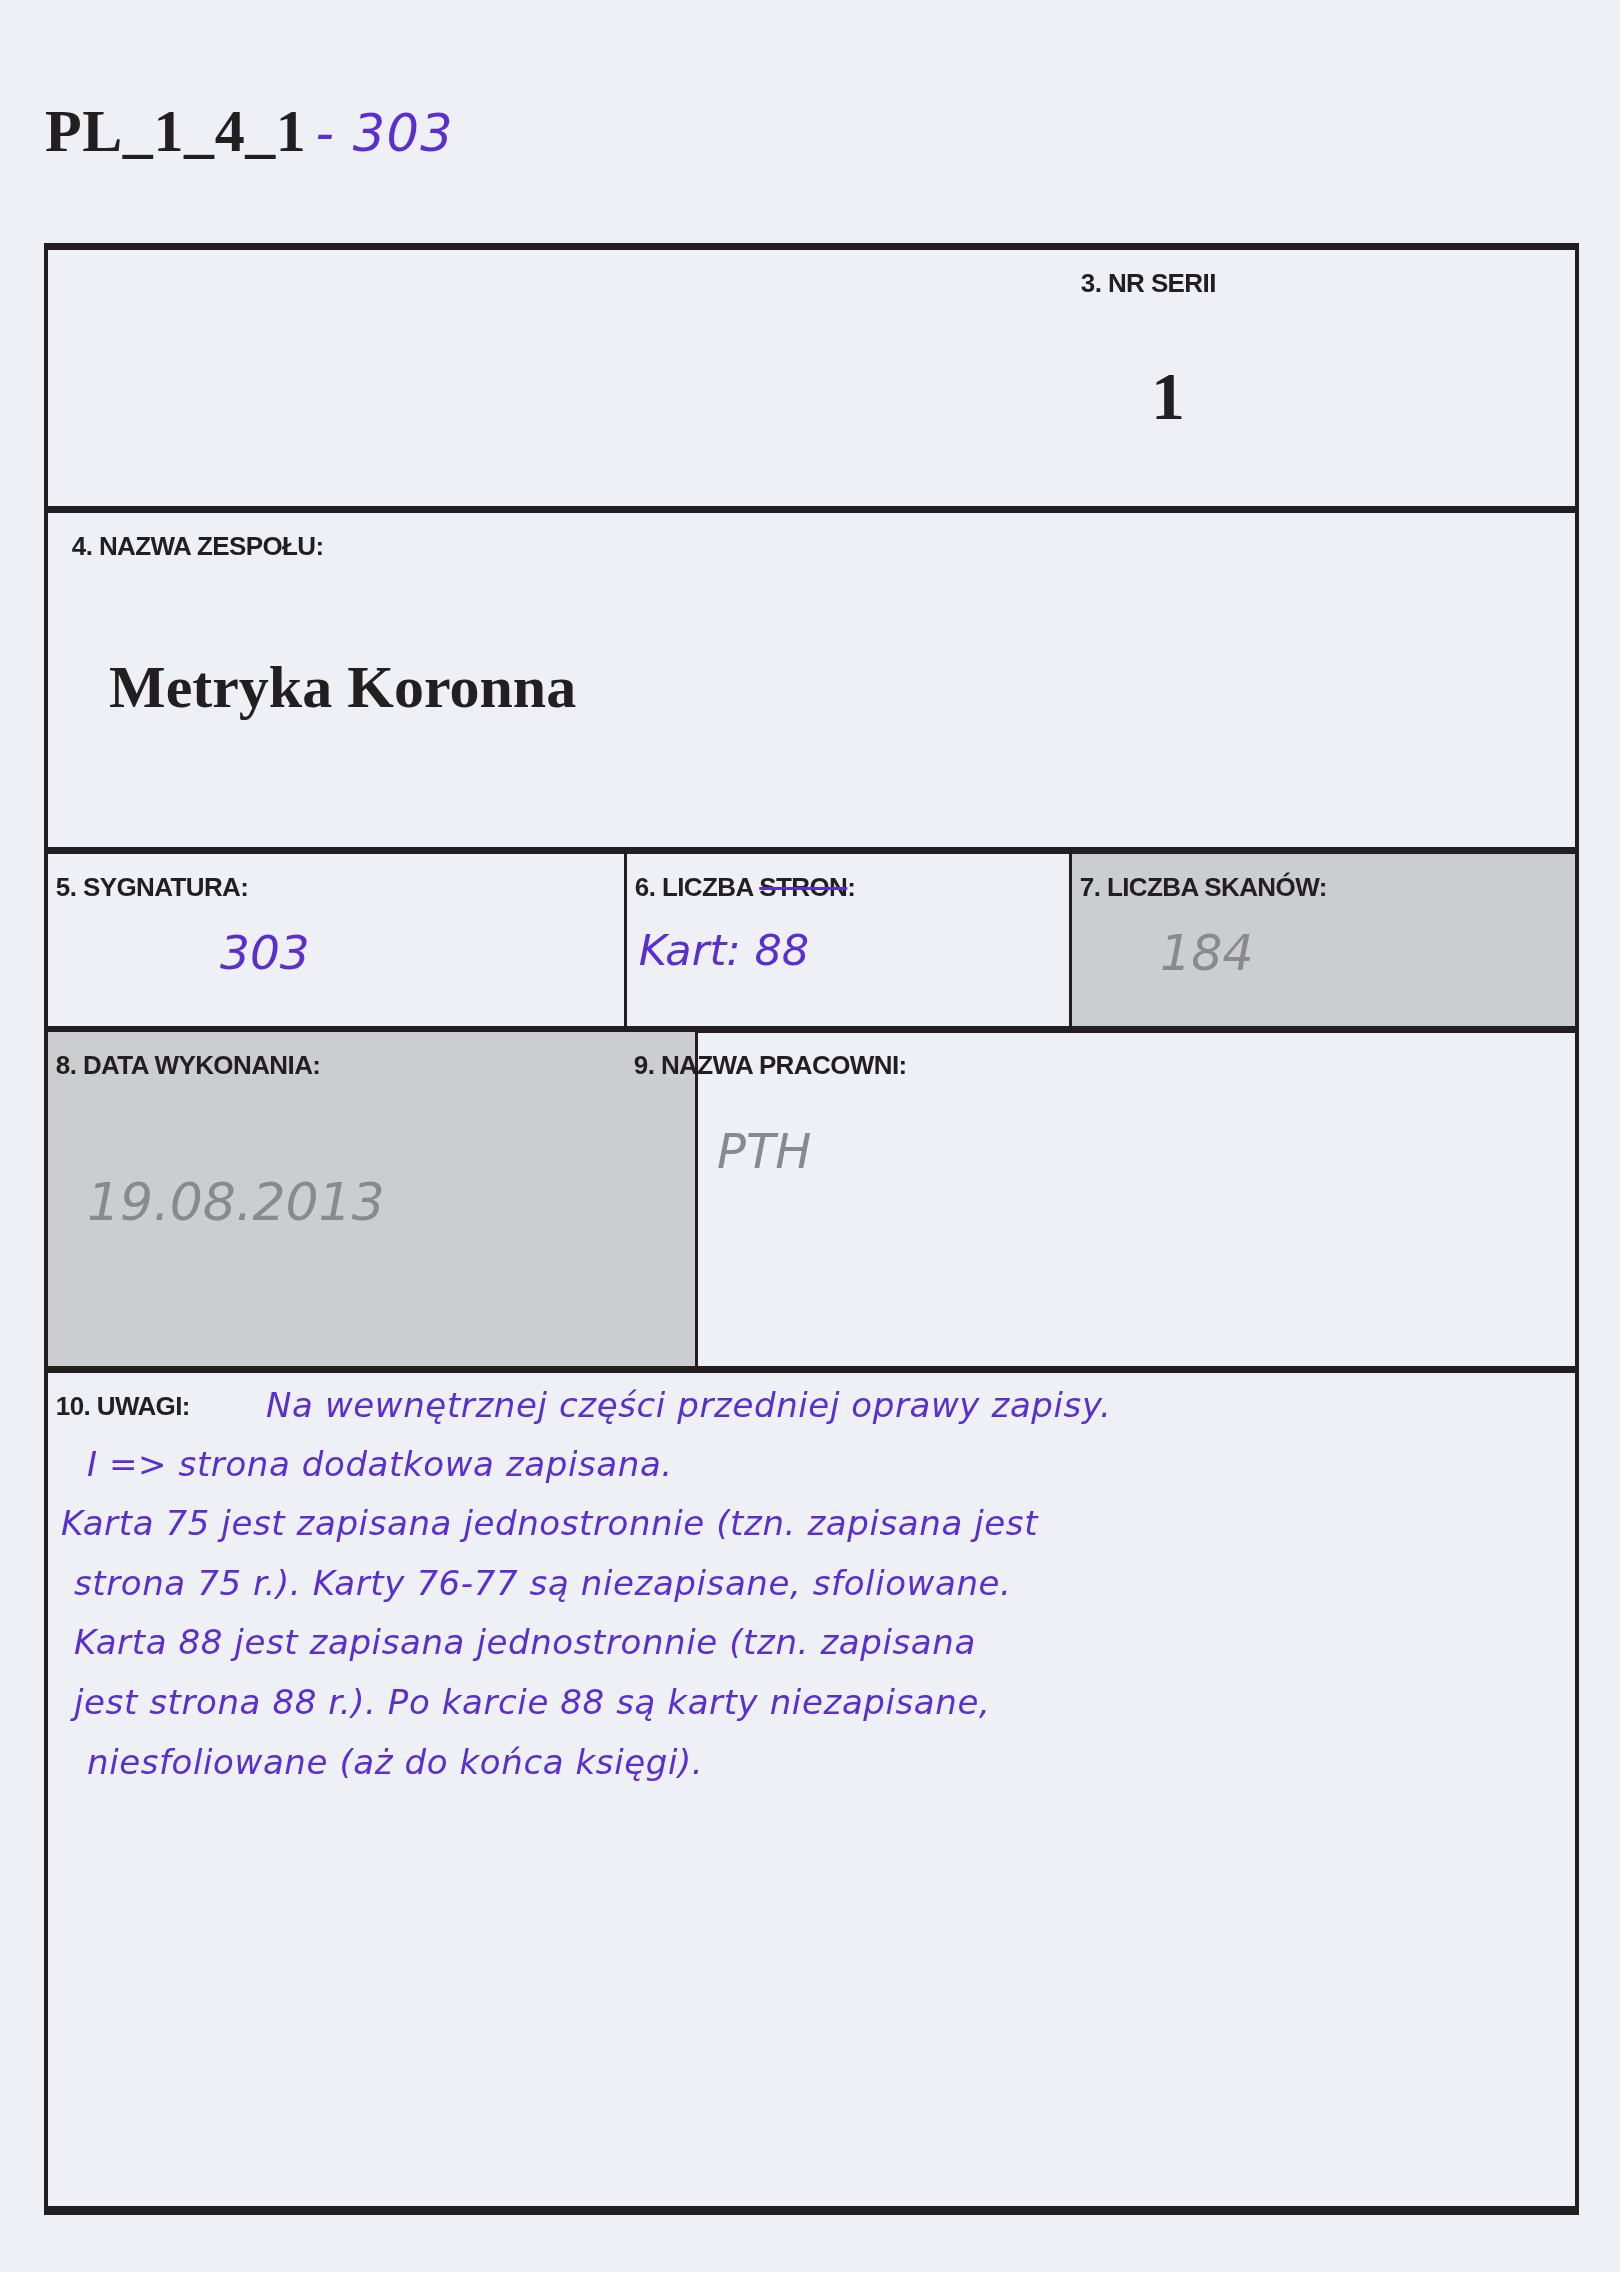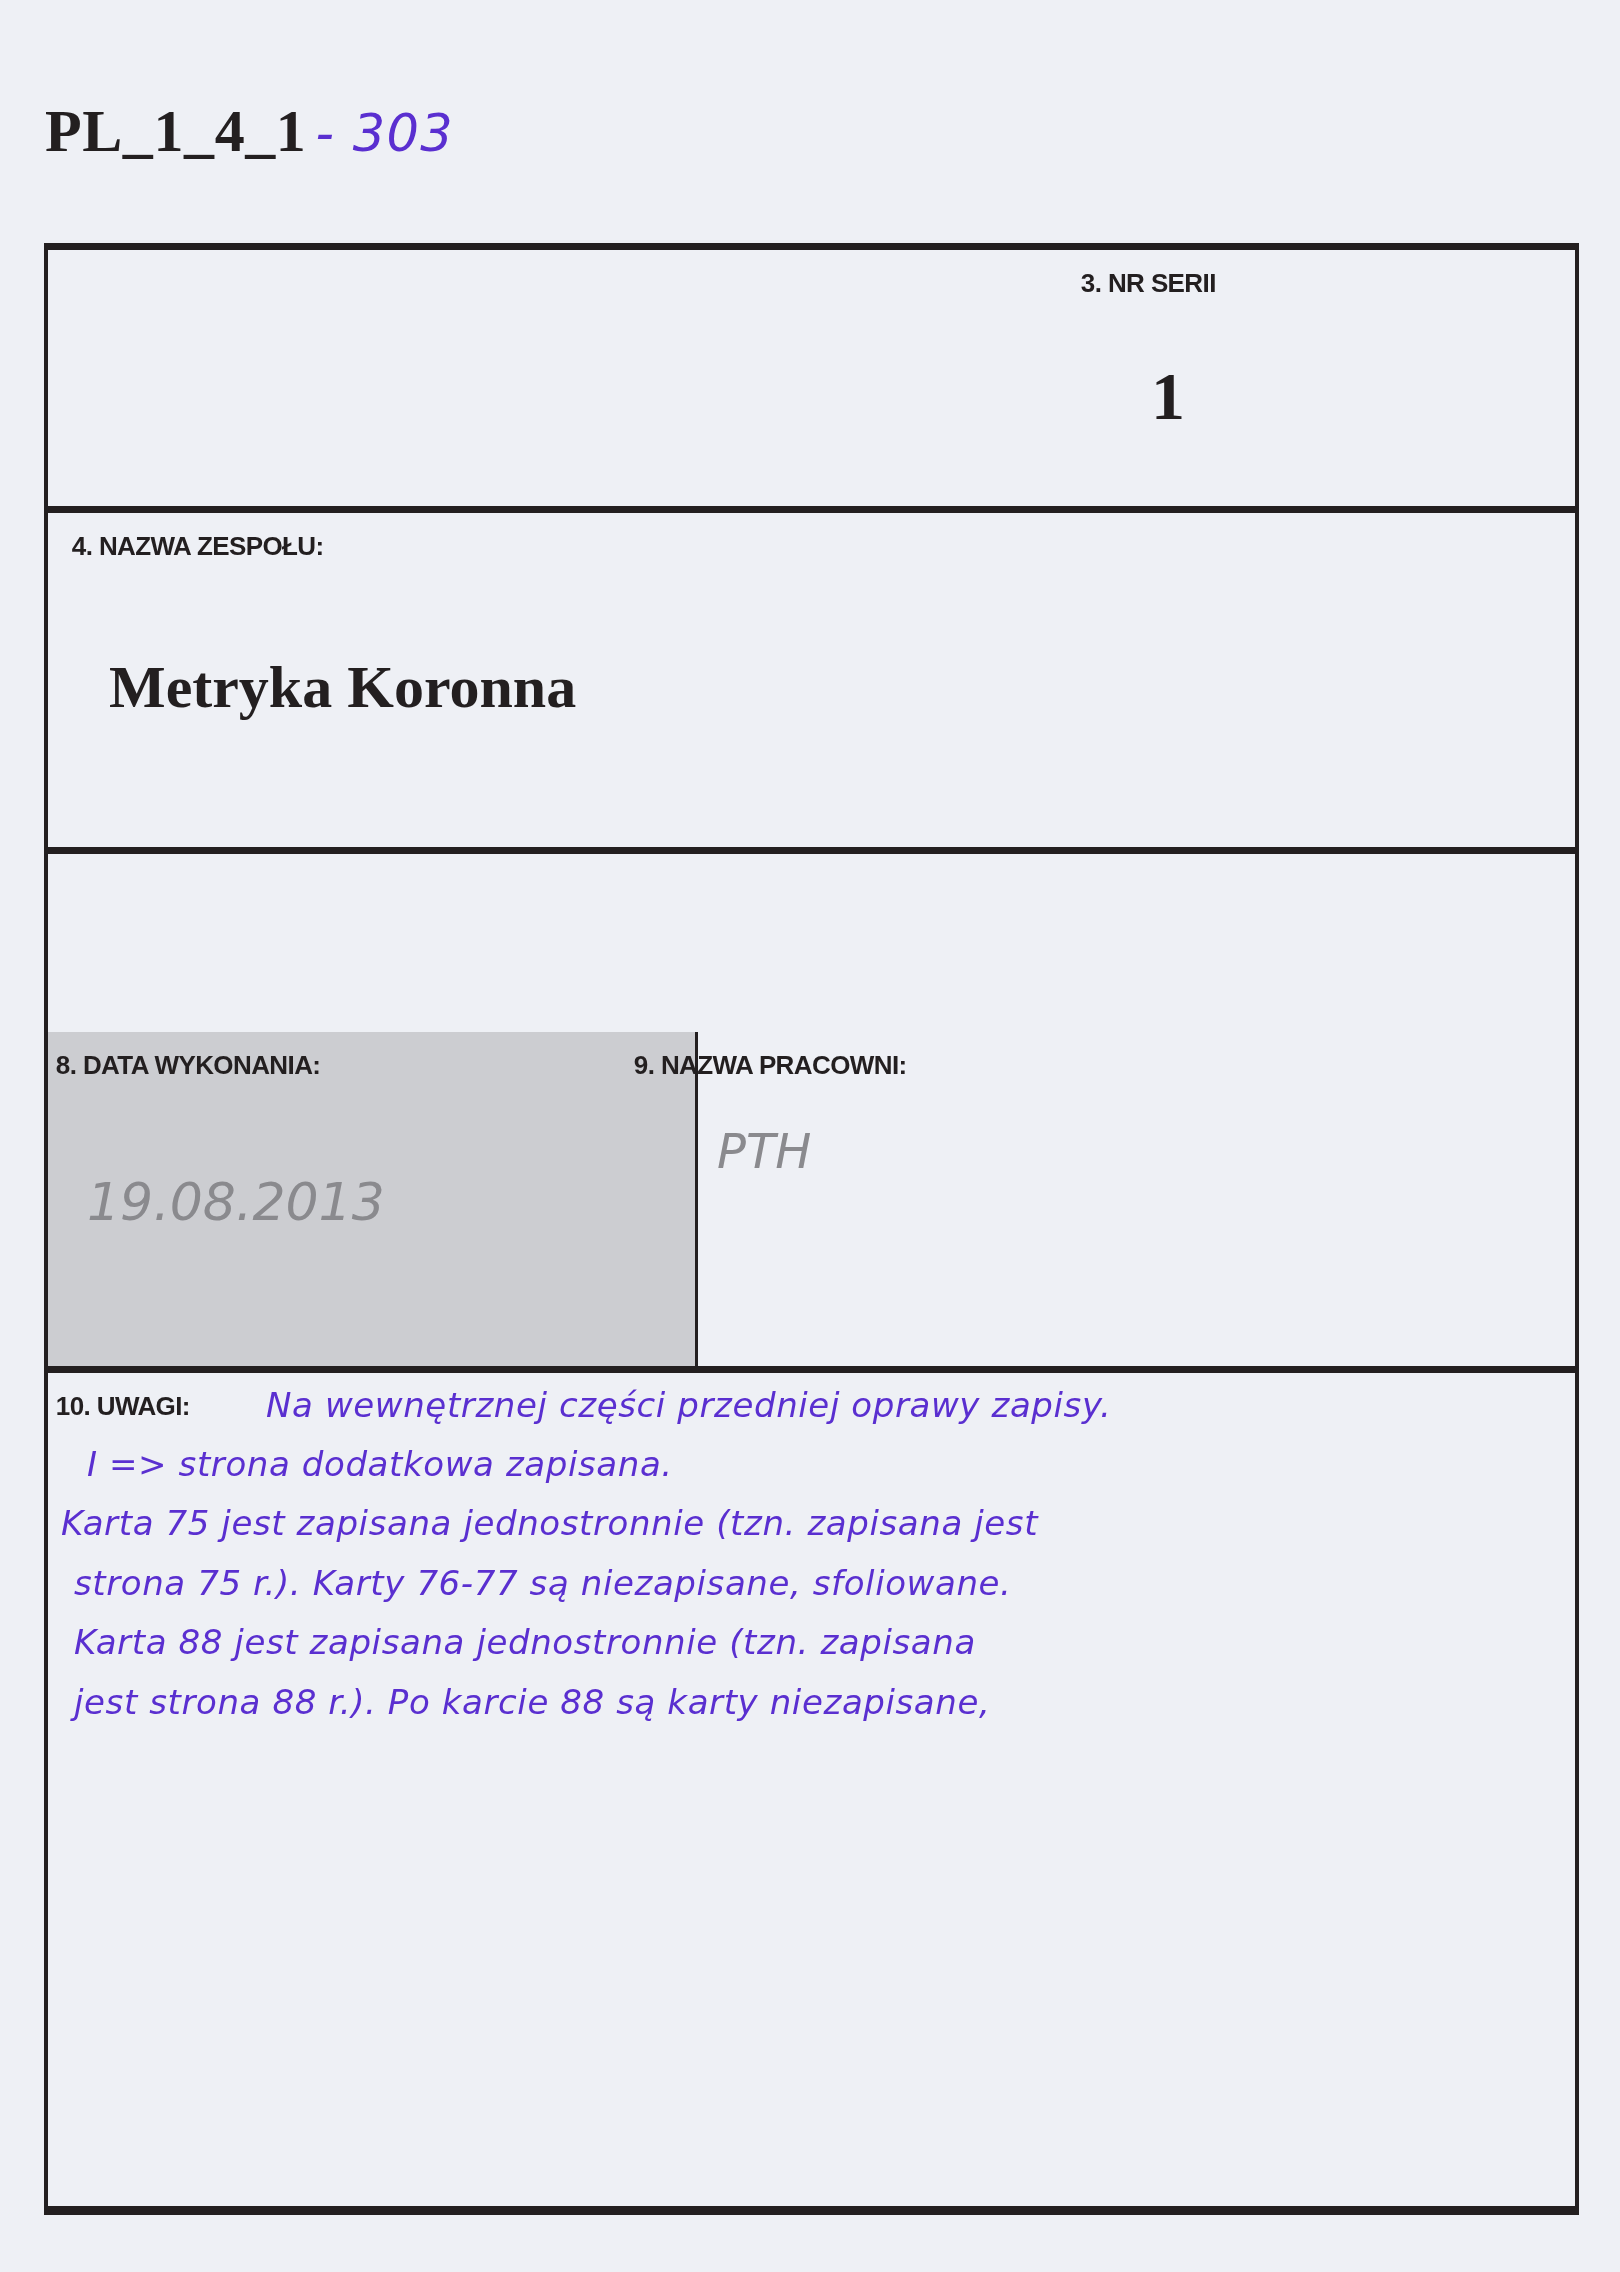--- a/index.html
+++ b/index.html
@@ -76,20 +76,34 @@
     </div>
   </div>
 
   <div class="row sep" style="top:263px; height:341px;">
     <div class="cell" style="left:0; right:13px;margin-left:16px;">
       <div class="label">4. NAZWA ZESPOŁU:</div>
       <div class="printed-value" style="left:45px; top:140px; font-size:60px;">Metryka Koronna</div>
     </div>
   </div>
 
+  <div class="row sep" style="top:604px; height:179px;">
+    <div class="cell divider" style="left:0; width:579px;">
+      <div class="label">5. SYGNATURA:</div>
+      <div class="hw-value hw-purple" style="left:172px; top:71px; font-size:47px;">303</div>
+    </div>
+    <div class="cell divider" style="left:579px; width:445px;">
+      <div class="label"><span>6. LICZBA </span><span class="struck">STRON</span><span>:</span></div>
+      <div class="hw-value hw-purple" style="left:11.7px; top:71px; font-size:43px;">Kart: 88</div>
+    </div>
+    <div class="cell shaded" style="left:1024px; right:0;">
+      <div class="label">7. LICZBA SKANÓW:</div>
+      <div class="hw-value hw-gray" style="left:88px; top:71px; font-size:49px;">184</div>
+    </div>
+  </div>
 
   <div class="row sep" style="top:782px; height:341px;">
     <div class="cell divider shaded" style="left:0; width:650px;">
       <div class="label">8. DATA WYKONANIA:</div>
       <div class="hw-value hw-gray" style="left:39px; top:140px; font-size:52px;">19.08.2013</div>
     </div>
     <div class="cell" style="left:578px; right:0;">
       <div class="label">9. NAZWA PRACOWNI:</div>
       <div class="hw-value hw-gray" style="left:91px; top:91px; font-size:48px;">PTH</div>
     </div>
@@ -97,17 +111,18 @@
 
   <div class="row" style="top:1123px; bottom:0;">
     <div class="cell" style="left:0; right:0;">
       <div class="label">10. UWAGI:</div>
       <div class="remarks-line" style="left:39px; top:71px;">I =&gt; strona dodatkowa zapisana.</div>
       <div class="remarks-line" style="left:218px; top:11.7px;">Na wewnętrznej części przedniej oprawy zapisy.</div>
       <div class="remarks-line" style="left:13px; top:130px;">Karta 75 jest zapisana jednostronnie (tzn. zapisana jest</div>
       <div class="remarks-line" style="left:26px; top:190px;">strona 75 r.). Karty 76-77 są niezapisane, sfoliowane.</div>
       <div class="remarks-line" style="left:26px; top:249px;">Karta 88 jest zapisana jednostronnie (tzn. zapisana</div>
       <div class="remarks-line" style="left:26px; top:309px;">jest strona 88 r.). Po karcie 88 są karty niezapisane,</div>
+      <div class="remarks-line" style="left:39px; top:369px;">niesfoliowane (aż do końca księgi).</div>
     </div>
   </div>
 
 </div>
 
 
 </body></html>

